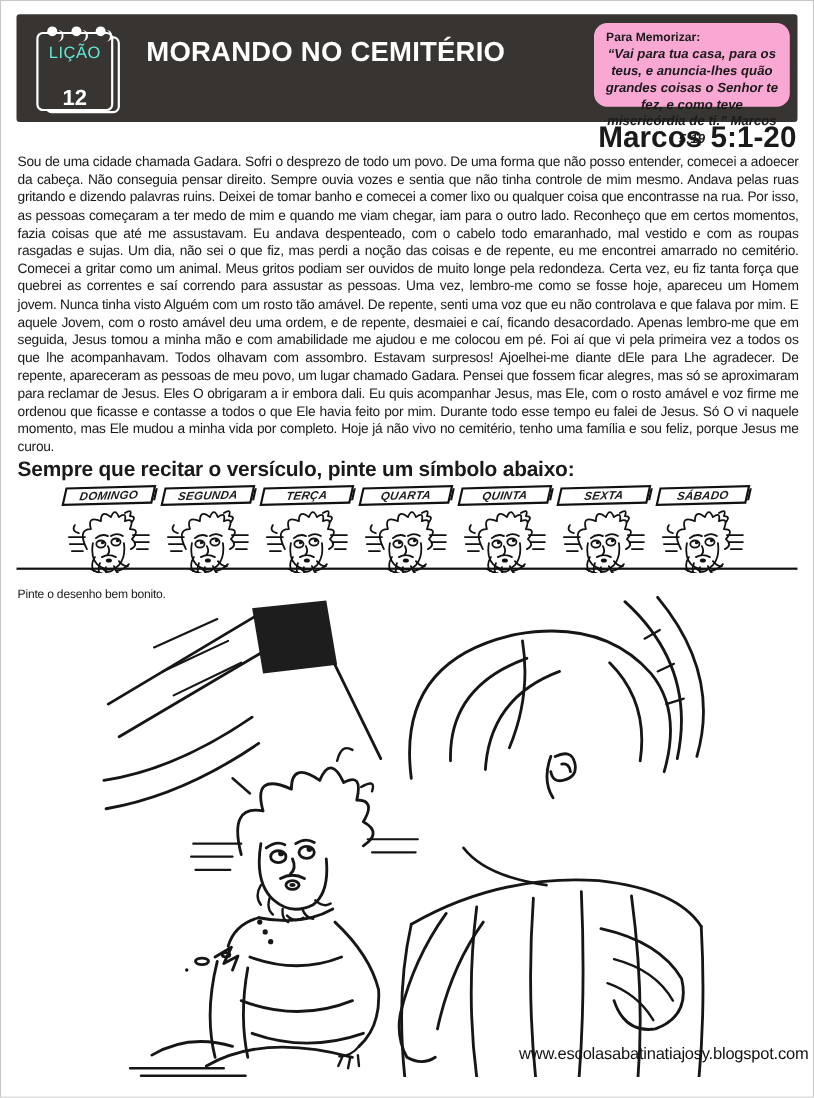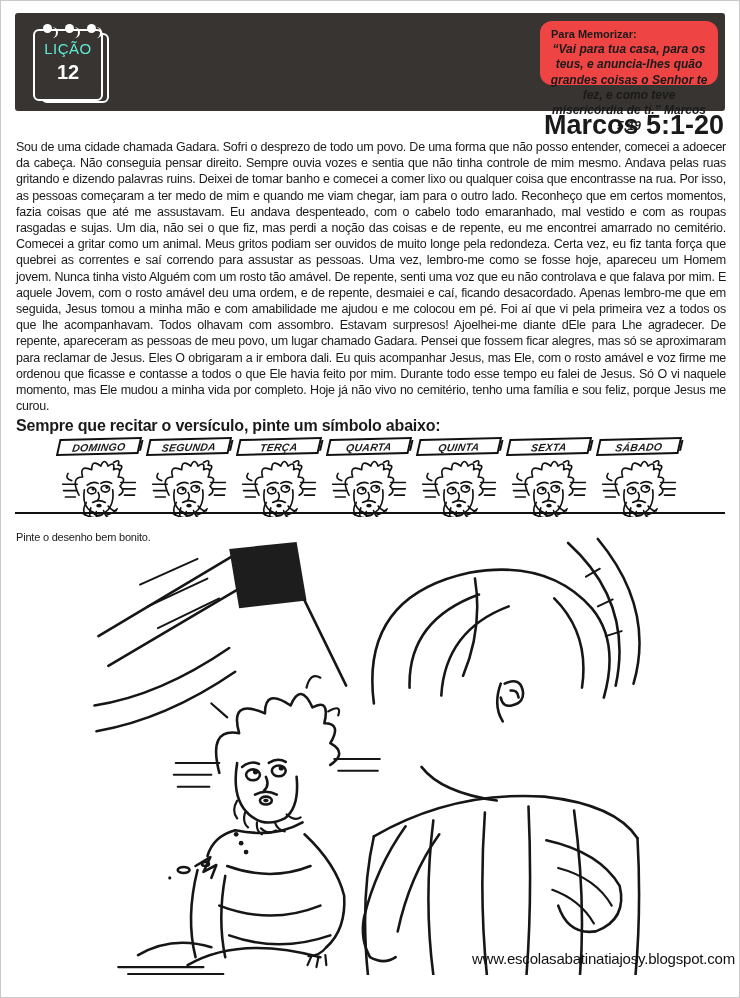--- a/index.html
+++ b/index.html
@@ -19,50 +19,50 @@
   .cal-back {
     position:absolute; left:10px; top:10px; width:68px; height:70px;
     border:2px solid #fff; border-radius:6px;
   }
   .cal-front {
     position:absolute; left:2px; top:6px; width:70px; height:72px;
     border:2px solid #fff; border-radius:6px; background:#383431;
     text-align:center;
   }
   .cal-label { display:block; color:#5eead4; font-size:15px; letter-spacing:.5px; margin-top:9px; }
-  .cal-num   { display:block; color:#fff; font-size:20px; font-weight:bold; margin-top:4px; }
+  .cal-num   { display:block; color:#fff; font-size:20px; font-weight:bold; margin-top:21px; }
   .ring { position:absolute; top:-7px; width:9px; height:9px; background:#fff; border-radius:50%; }
   .ring::after {
     content:''; position:absolute; left:6px; top:3px; width:7px; height:11px;
     border-right:2px solid #fff; border-radius:0 70% 70% 0 / 0 55% 55% 0;
   }
   .ring.r1{ left:8px; } .ring.r2{ left:30px; } .ring.r3{ left:52px; }
 
   .title {
     position:absolute; left:118px; top:20px; margin:0;
     color:#fff; font-size:25px; font-weight:bold; letter-spacing:.2px;
   }
   .memo {
-    position:absolute; right:7px; top:8px; width:178px; height:64px;
-    background:#ef4444; border-radius:12px; padding:5px 8px 4px; text-align:center;
+    position:absolute; right:7px; top:8px; width:178px; height:76px;
+    background:#f9a8d4; border-radius:12px; padding:5px 8px 4px; text-align:center;
   }
   .memo-label { font-size:11px; font-weight:bold; text-align:left; margin:2px 0 2px 3px; }
   .memo-verse { font-size:12px; font-weight:bold; font-style:italic; line-height:1.28; }
 
   
   .passage {
     margin:2px 15px 0; text-align:right;
     font-size:27px; font-weight:bold; line-height:24px;
   }
   .story {
     margin:2px 15px 0; width:710px;
     font-size:12.5px; letter-spacing:-0.25px; line-height:16.2px;
     text-align:justify;
   }
-  .instruction { margin:3px 15px 0; font-size:16px; font-weight:bold; letter-spacing:-0.2px; }
+  .instruction { margin:3px 15px 0; font-size:19px; font-weight:bold; letter-spacing:-0.2px; }
 
   
   .days {
     position:relative; z-index:2; margin:3px 58px 0 56px;
     display:flex; justify-content:space-between;
   }
   .day { width:84px; display:flex; flex-direction:column; align-items:center; }
   .banner {
     width:82px; background:#fff; border:2px solid #111;
     transform:skewX(-14deg) rotate(-1.5deg);
@@ -119,20 +119,21 @@
     <div class="cal">
       <div class="cal-back"></div>
       <div class="cal-front">
         <span class="ring r1"></span>
         <span class="ring r2"></span>
         <span class="ring r3"></span>
         <span class="cal-label">LIÇÃO</span>
         <span class="cal-num">12</span>
       </div>
     </div>
+    <h1 class="title">MORANDO NO CEMITÉRIO</h1>
     <div class="memo">
       <div class="memo-label">Para Memorizar:</div>
       <div class="memo-verse">“Vai para tua casa, para os teus, e anuncia-lhes quão grandes coisas o Senhor te fez, e como teve misericórdia de ti.” Marcos 5:19</div>
     </div>
   </header>
 
   <div class="passage">Marcos 5:1-20</div>
 
   <p class="story">Sou de uma cidade chamada Gadara. Sofri o desprezo de todo um povo. De uma forma que não posso entender, comecei a adoecer da cabeça. Não conseguia pensar direito. Sempre ouvia vozes e sentia que não tinha controle de mim mesmo. Andava pelas ruas gritando e dizendo palavras ruins. Deixei de tomar banho e comecei a comer lixo ou qualquer coisa que encontrasse na rua. Por isso, as pessoas começaram a ter medo de mim e quando me viam chegar, iam para o outro lado. Reconheço que em certos momentos, fazia coisas que até me assustavam. Eu andava despenteado, com o cabelo todo emaranhado, mal vestido e com as roupas rasgadas e sujas. Um dia, não sei o que fiz, mas perdi a noção das coisas e de repente, eu me encontrei amarrado no cemitério. Comecei a gritar como um animal. Meus gritos podiam ser ouvidos de muito longe pela redondeza. Certa vez, eu fiz tanta força que quebrei as correntes e saí correndo para assustar as pessoas. Uma vez, lembro-me como se fosse hoje, apareceu um Homem jovem. Nunca tinha visto Alguém com um rosto tão amável. De repente, senti uma voz que eu não controlava e que falava por mim. E aquele Jovem, com o rosto amável deu uma ordem, e de repente, desmaiei e caí, ficando desacordado. Apenas lembro-me que em seguida, Jesus tomou a minha mão e com amabilidade me ajudou e me colocou em pé. Foi aí que vi pela primeira vez a todos os que lhe acompanhavam. Todos olhavam com assombro. Estavam surpresos! Ajoelhei-me diante dEle para Lhe agradecer. De repente, apareceram as pessoas de meu povo, um lugar chamado Gadara. Pensei que fossem ficar alegres, mas só se aproximaram para reclamar de Jesus. Eles O obrigaram a ir embora dali. Eu quis acompanhar Jesus, mas Ele, com o rosto amável e voz firme me ordenou que ficasse e contasse a todos o que Ele havia feito por mim. Durante todo esse tempo eu falei de Jesus. Só O vi naquele momento, mas Ele mudou a minha vida por completo. Hoje já não vivo no cemitério, tenho uma família e sou feliz, porque Jesus me curou.</p>
 

